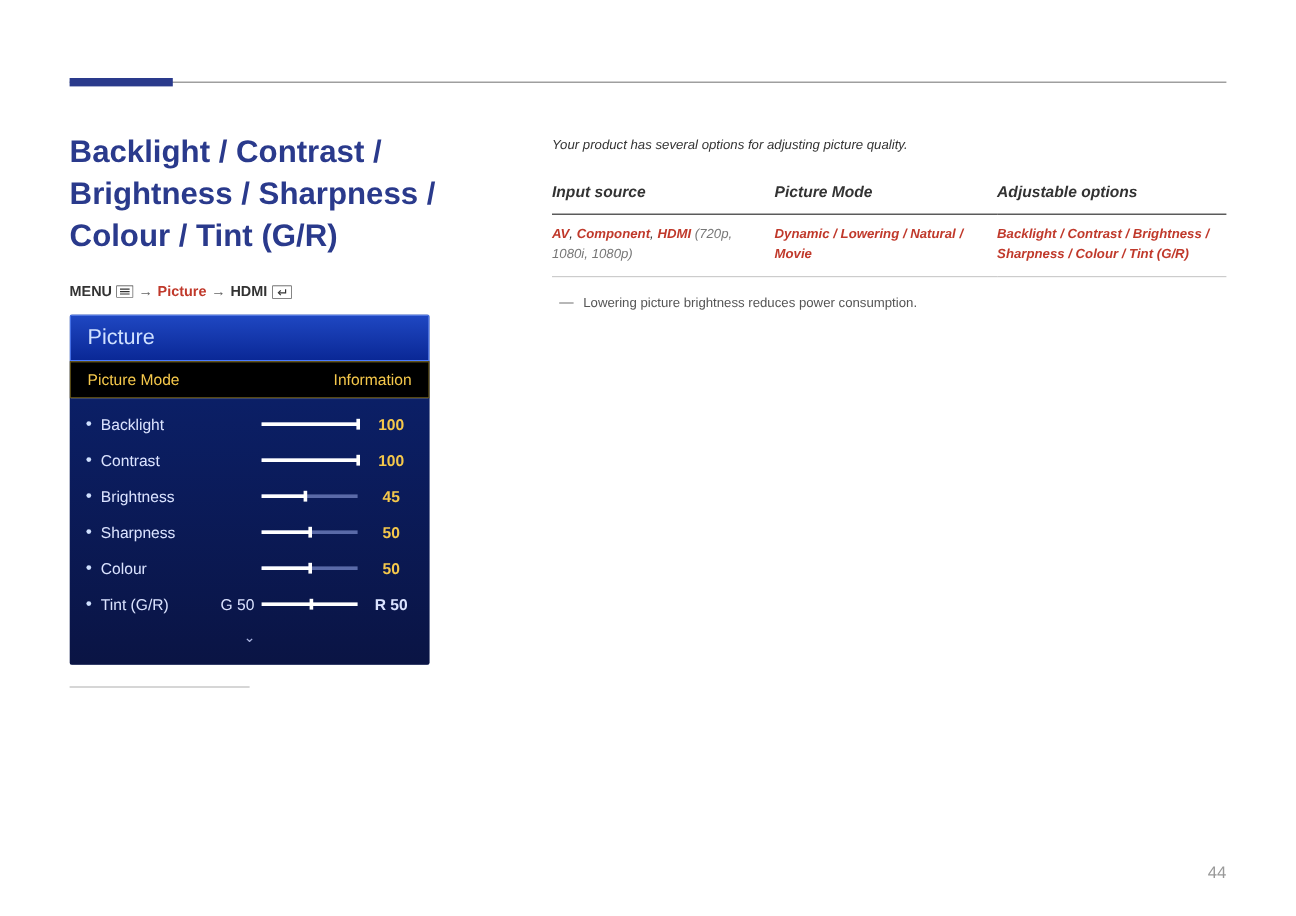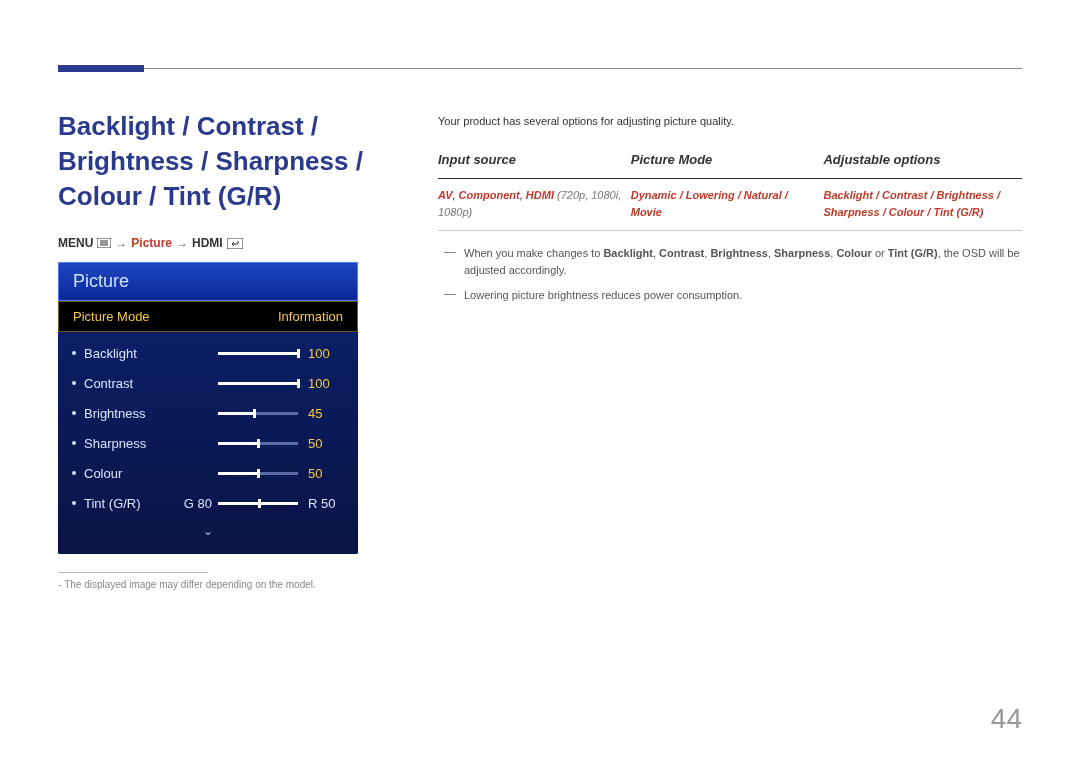--- a/index.html
+++ b/index.html
@@ -1,20 +1,20 @@
 <!DOCTYPE html>
 <html><head>
 <meta charset="utf-8">
 <style>
   * { margin: 0; padding: 0; box-sizing: border-box; }
   body { font-family: -apple-system, "Segoe UI", Arial, sans-serif; background: #fff; width: 1080px; height: 763px; position: relative; color: #333; }
   .page { padding: 68px 58px 0 58px; }
   .top-rule { border-top: 1px solid #888; position: relative; margin-bottom: 26px; }
   .top-rule::before { content: ""; position: absolute; left: 0; top: -4px; height: 7px; width: 86px; background: #2a3a8c; }
-  .cols { display: flex; gap: 40px; margin-top: 40px; }
+  .cols { display: flex; gap: 62px; margin-top: 40px; }
   .left { width: 340px; flex-shrink: 0; }
   .right { flex: 1; font-size: 11px; line-height: 1.55; color: #333; }
   h1 { font-size: 26px; line-height: 1.35; color: #2a3a8c; font-weight: 600; margin-bottom: 22px; }
   .nav-line { font-size: 12px; margin-bottom: 12px; display: flex; align-items: center; gap: 4px; flex-wrap: wrap; }
   .nav-line .menu-word { font-weight: 700; }
   .nav-line .pic { color: #c0392b; font-weight: 700; }
   .nav-line svg { vertical-align: middle; }
   .arrow { color: #666; }
   .osd { width: 300px; border-radius: 2px; overflow: hidden; box-shadow: 0 0 0 1px #0a1a55 inset; }
   .osd-head { background: linear-gradient(#1f47c2, #0a2896); color: #cfe0ff; font-size: 18px; padding: 8px 14px; border: 1px solid #4a7bff; }
@@ -22,36 +22,36 @@
   .osd-body { background: linear-gradient(#0b1f66, #0a1444); padding: 6px 14px 16px; color: #dbe3ff; font-size: 13px; }
   .osd-row { display: flex; align-items: center; height: 30px; }
   .dot { width: 4px; height: 4px; background: #cfe0ff; border-radius: 50%; margin-right: 8px; flex-shrink: 0; }
   .osd-label { flex: 0 0 98px; }
   .osd-mid { width: 36px; text-align: right; padding-right: 6px; }
   .bar { flex: 1; height: 3px; background: #5a6aa8; position: relative; margin-right: 10px; }
   .bar .fill { position: absolute; left: 0; top: 0; height: 3px; background: #fff; }
   .bar .knob { position: absolute; top: -3px; width: 3px; height: 9px; background: #fff; }
   .tint-bar { flex: 1; height: 3px; position: relative; margin-right: 10px; background: #fff; }
   .tint-bar .knob { position: absolute; top: -3px; width: 3px; height: 9px; background: #fff; left: 50%; }
-  .osd-val { width: 36px; text-align: left; color: #f5c84b; }
+  .osd-val { width: 36px; text-align: center; color: #f5c84b; font-weight: bold; }
   .osd-more { text-align: center; color: #aab4e0; font-size: 12px; padding-top: 6px; }
   .foot-rule { border-top: 1px solid #bbb; margin-top: 18px; width: 150px; }
   .footnote { font-size: 10px; color: #888; padding-top: 6px; }
-  .intro { margin: 4px 0 14px; }
+  .intro { margin: 4px 0 14px; font-style: italic; }
   table { width: 100%; border-collapse: collapse; font-size: 11px; font-style: italic; }
   th { text-align: left; font-weight: 700; font-size: 13px; padding: 6px 8px 8px 0; border-bottom: 1px solid #333; }
   td { padding: 8px 8px 10px 0; border-bottom: 1px solid #ccc; vertical-align: top; line-height: 1.5; }
   td:nth-child(1){width:33%} td:nth-child(2){width:33%} td:nth-child(3){width:34%}
   .b { font-weight: 700; }
   .r { color: #c0392b; }
   .g { color: #777; }
   .notes { margin-top: 14px; padding-left: 26px; }
   .notes .note { position: relative; margin-bottom: 8px; line-height: 1.55; color: #555; }
   .notes .note::before { content: ""; position: absolute; left: -20px; top: 7px; width: 12px; height: 1px; background: #888; }
-  .page-num { position: absolute; right: 58px; bottom: 28px; font-size: 28px; color: #999; }
+  .page-num { position: absolute; right: 58px; bottom: 28px; font-size: 14px; color: #999; }
 </style>
 </head>
 <body>
 
 <div class="page">
   <div class="top-rule"></div>
   <div class="cols">
     <div class="left">
       <h1>Backlight / Contrast / Brightness / Sharpness / Colour / Tint (G/R)</h1>
 
@@ -127,34 +127,31 @@
               <span class="osd-mid"></span>
               <div class="bar">
                 <div class="fill" style="width:50%"></div>
                 <div class="knob" style="left:calc(50% - 1px)"></div>
               </div>
               <span class="osd-val">50</span>
             </div>
             <div class="osd-row">
             <span class="dot"></span>
             <span class="osd-label">Tint (G/R)</span>
-            <span class="osd-mid" style="color:#dbe3ff">G 80</span>
+            <span class="osd-mid" style="color:#dbe3ff">G 50</span>
             <div class="tint-bar">
                 <div class="knob"></div>
               </div>
             <span class="osd-val" style="color:#dbe3ff">R 50</span>
           </div>
           <div class="osd-more">⌄</div>
         </div>
       </div>
 
       <div class="foot-rule"></div>
-      <div class="footnote">
-        <span>-</span>&nbsp;<span>The displayed image may differ depending on the model.</span>
-      </div>
     </div>
 
     <div class="right">
       <div class="intro">Your product has several options for adjusting picture quality.</div>
       <table>
         <thead>
             <tr>
           <th>Input source</th>
           <th>Picture Mode</th>
           <th>Adjustable options</th>
@@ -163,22 +160,19 @@
         <tbody>
           <tr>
             <td><span class="b r">AV</span>, <span class="b r">Component</span>, <span class="b r">HDMI</span><span class="g"> (720p, 1080i, 1080p)</span></td>
             <td><span class="b r">Dynamic / Lowering / Natural / Movie</span></td>
             <td><span class="b r">Backlight / Contrast / Brightness / Sharpness / Colour / Tint (G/R)</span></td>
           </tr>
         </tbody>
       </table>
 
       <div class="notes">
-        <div class="note">
-          <span>When you make changes to </span><span class="b">Backlight</span>, <span class="b">Contrast</span>, <span class="b">Brightness</span>, <span class="b">Sharpness</span>, <span class="b">Colour</span><span> or </span><span class="b">Tint (G/R)</span><span>, the OSD will be adjusted accordingly.</span>
-        </div>
         <div class="note">Lowering picture brightness reduces power consumption.</div>
       </div>
     </div>
   </div>
 </div>
 
 <div class="page-num">44</div>
 
 </body></html>

